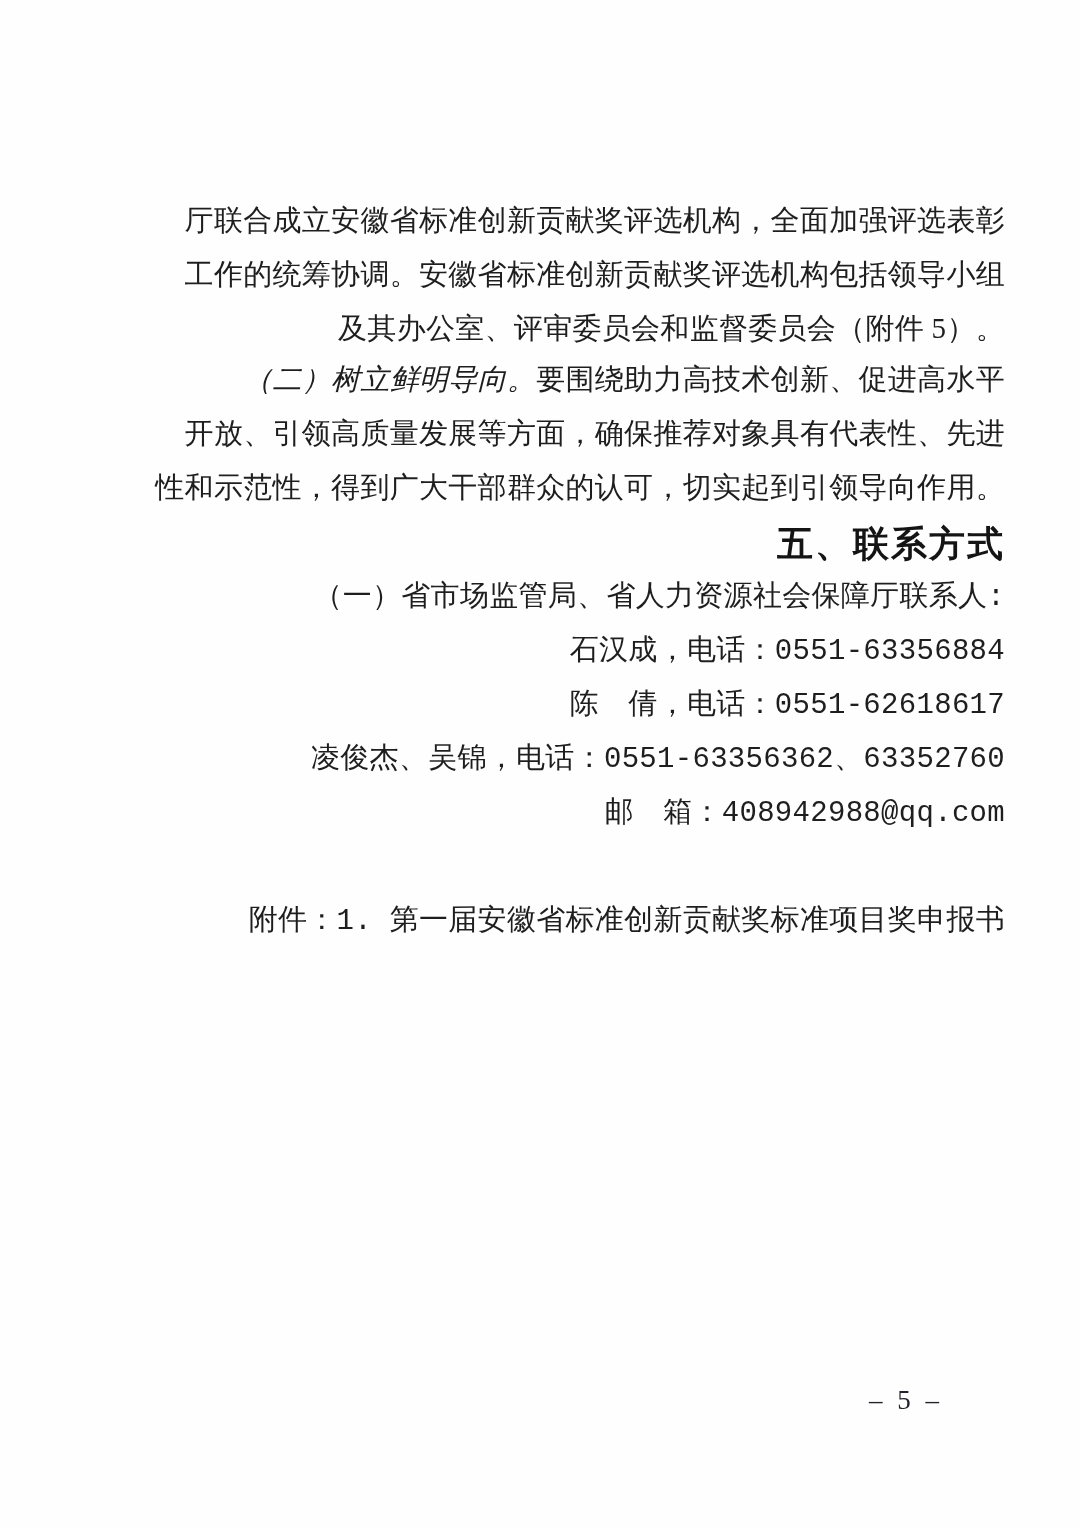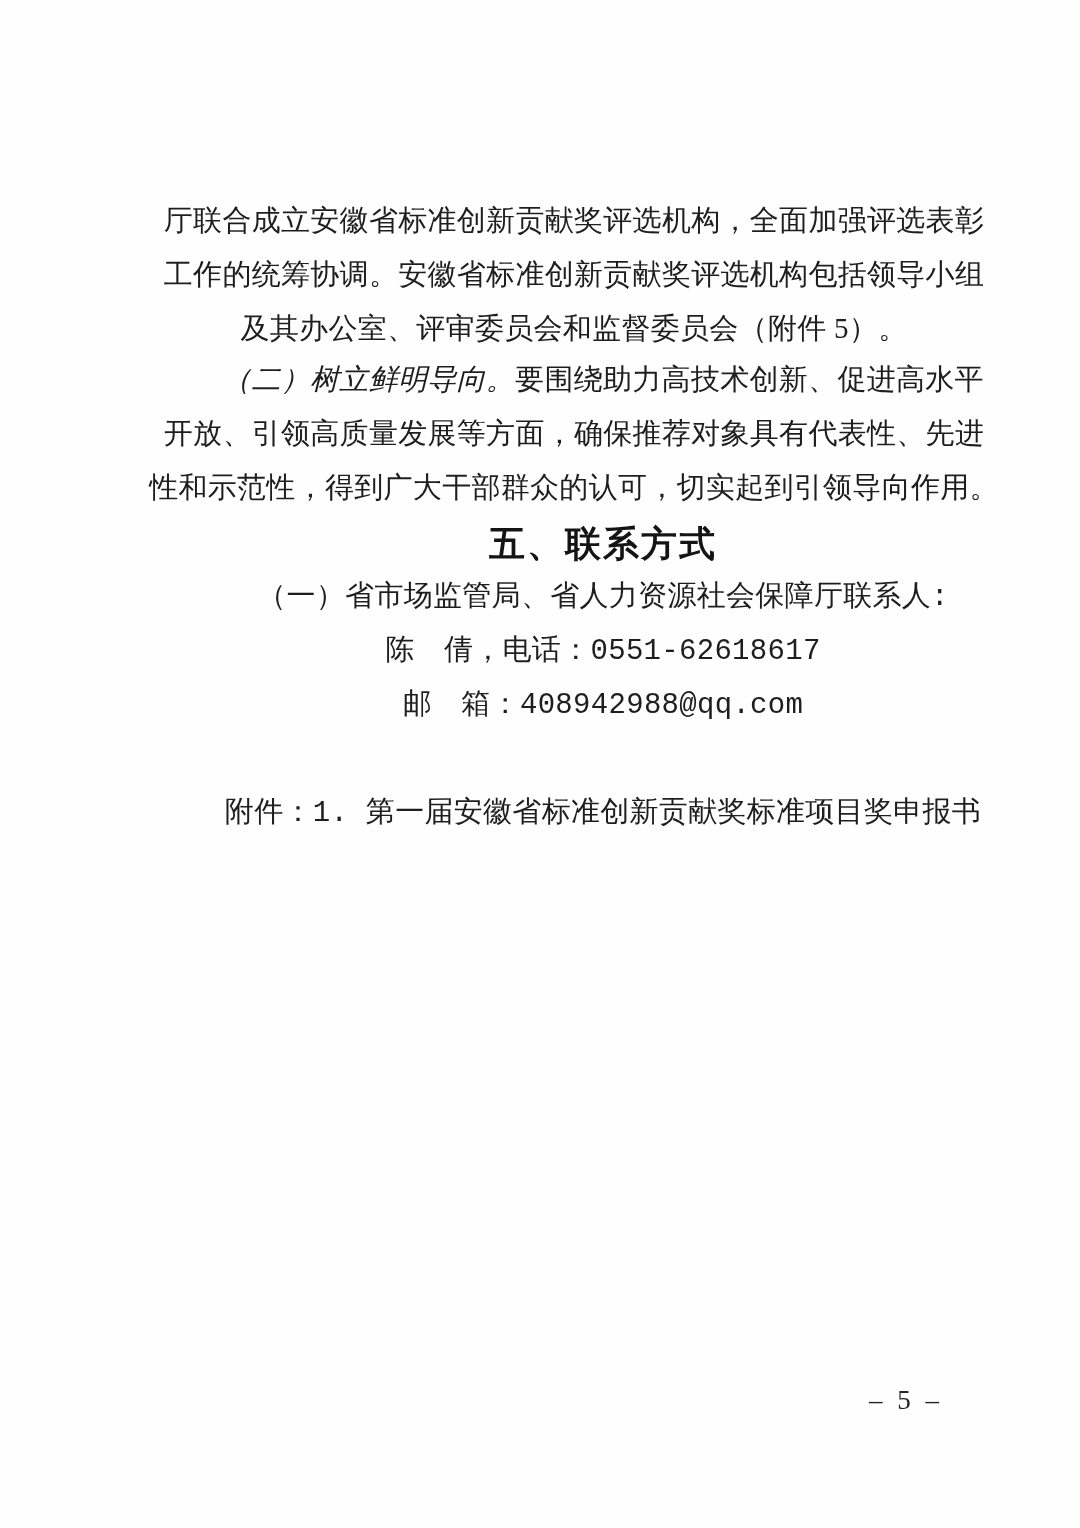--- a/index.html
+++ b/index.html
@@ -17,21 +17,21 @@
     color: #1e1e1e;
   }
   .content {
     position: absolute;
     left: 143px;
     top: 193px;
     width: 862px;
     font-size: 29px;
     line-height: 54px;
     letter-spacing: 0.3px;
-    text-align: center;
+    text-align: right;
   }
   .para {
     margin: 0;
     white-space: pre-line;
   }
   .indent {
     text-indent: 58px;
     font-family: Liberation Mono, monospace;
   }
   .kaiti {
@@ -70,22 +70,24 @@
 及其办公室、评审委员会和监督委员会（附件 5）。</p>
 
     <p class="para indent"><span class="kaiti">（二）树立鲜明导向。</span><span>要围绕助力高技术创新、促进高水平
 开放、引领高质量发展等方面，确保推荐对象具有代表性、先进
 性和示范性，得到广大干部群众的认可，切实起到引领导向作用。</span></p>
 
 
     <p class="sec-heading indent">五、联系方式</p>
 
     <p class="para indent">（一）省市场监管局、省人力资源社会保障厅联系人:</p>
+    <p class="para indent">石汉成，电话：0551-63356884</p>
     <p class="para indent">陈　倩，电话：0551-62618617</p>
 
+    <p class="para indent">凌俊杰、吴锦，电话：0551-63356362、63352760</p>
     <p class="para indent">邮　箱：408942988@qq.com</p>
 
     <p class="para indent attach">附件：1. 第一届安徽省标准创新贡献奖标准项目奖申报书</p>
 
   </div>
 
   <div class="page-number">– 5 –</div>
 </div>
 
 </body></html>

